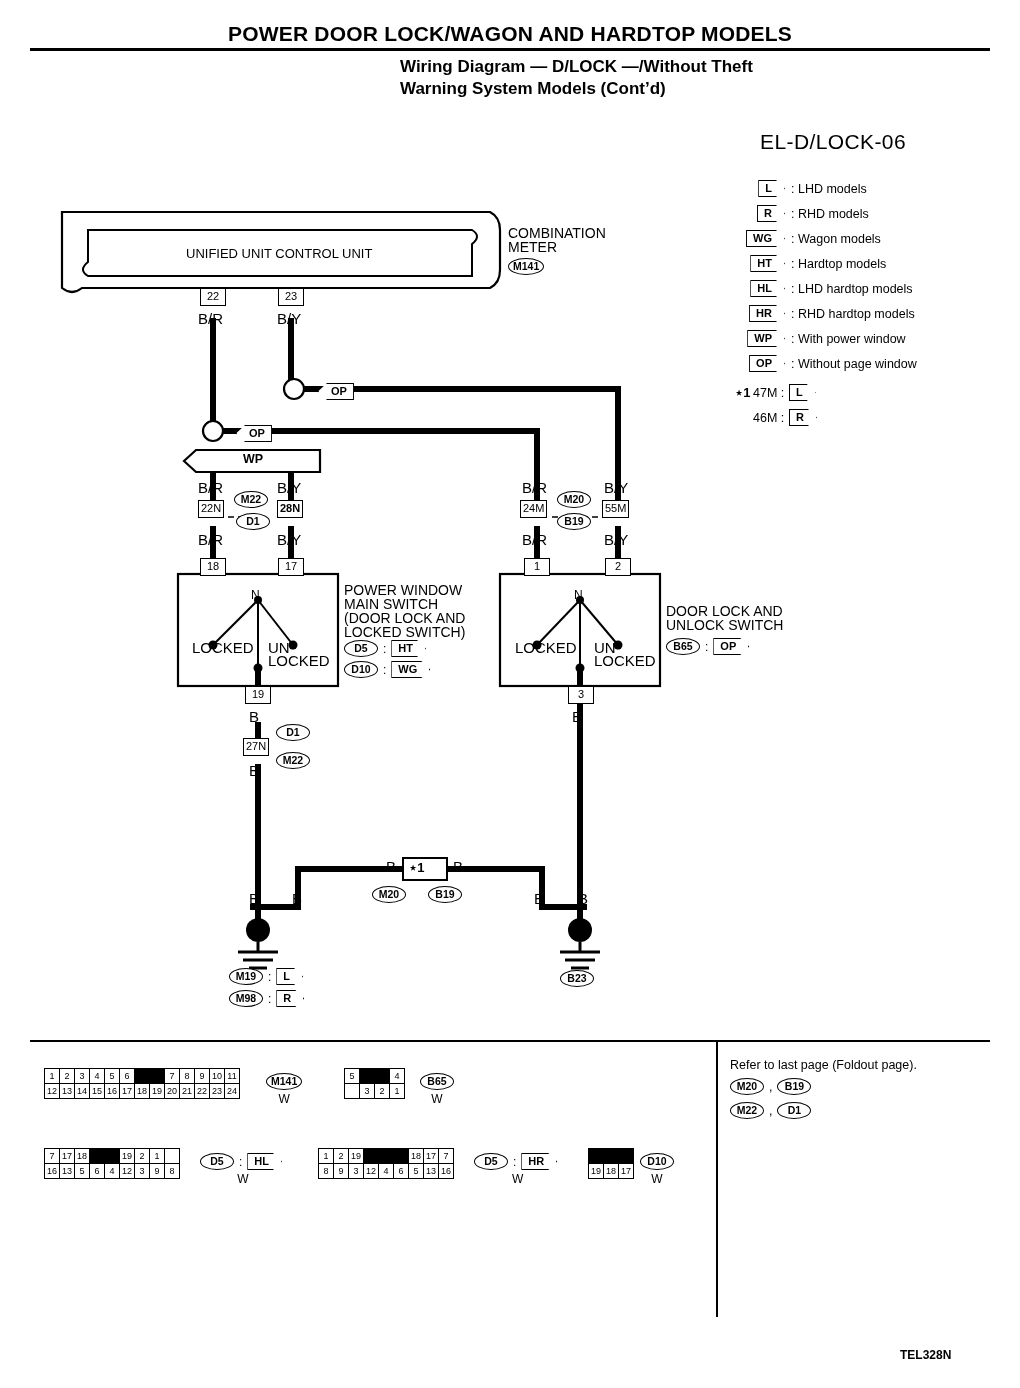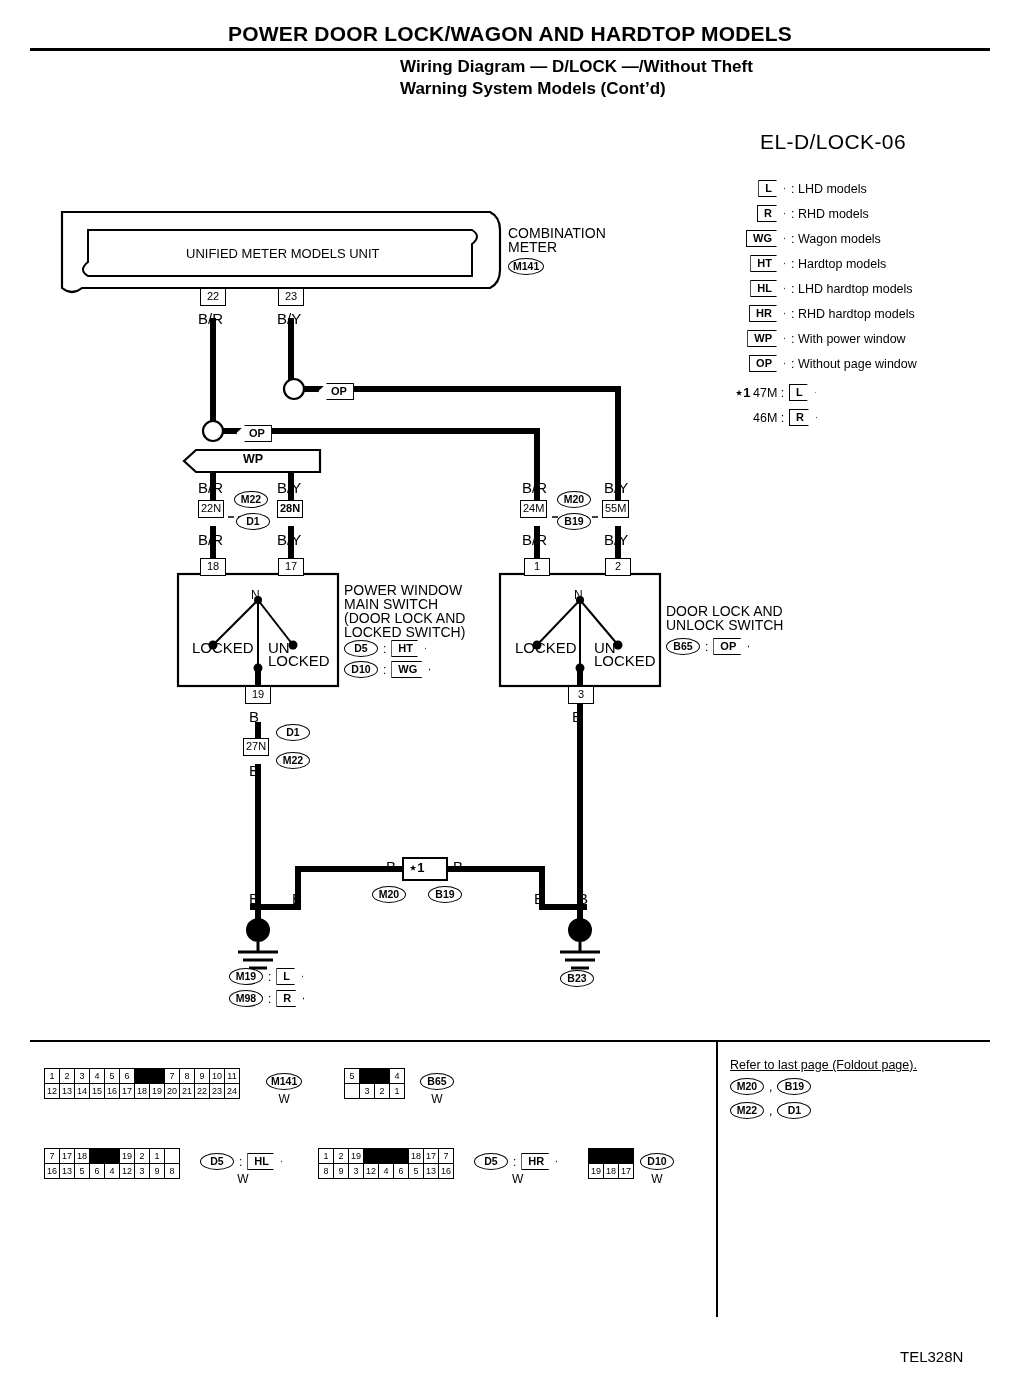--- a/index.html
+++ b/index.html
@@ -66,21 +66,21 @@
   #bottom-rule { position:absolute; top:1040px; left:30px; width:960px; height:2px; background:#000; }
   #vert-rule { position:absolute; top:1042px; left:716px; width:2px; height:275px; background:#000; }
   .conn-tbl { position:absolute; border-collapse:collapse; }
   .conn-tbl td {
     border:1.3px solid #000; font-size:9px; text-align:center;
     width:15px; height:15px; padding:0; line-height:13px; background:#fff;
   }
   .conn-tbl td.blk { background:#000; }
   .conn-name { position:absolute; font-size:12px; text-align:center; }
   .refer { position:absolute; font-size:12.5px; }
-  #footer-code { position:absolute; top:1348px; left:900px; font-size:15px; font-weight:normal;text-align:right; }
+  #footer-code { position:absolute; top:1348px; left:900px; font-size:12px; font-weight:bold;text-align:right; }
 </style>
 </head>
 <body>
 
 <div id="page-title">POWER DOOR LOCK/WAGON AND HARDTOP MODELS</div>
 <div id="title-rule"></div>
 <div id="subtitle">
   <div>Wiring Diagram — D/LOCK —/Without Theft</div>
   <div>Warning System Models (Cont’d)</div>
 </div>
@@ -221,21 +221,21 @@
   <rect x="403" y="858" width="44" height="22" fill="#fff" stroke="#000" stroke-width="2"></rect>
 
   <circle cx="258" cy="930" r="12" fill="#000"></circle>
   <circle cx="580" cy="930" r="12" fill="#000"></circle>
   <path d="M238 952 L278 952 M243 960 L273 960 M249 968 L267 968" stroke="#000" stroke-width="3"></path>
   <line x1="258" y1="942" x2="258" y2="952" stroke="#000" stroke-width="3"></line>
   <path d="M560 952 L600 952 M565 960 L595 960 M571 968 L589 968" stroke="#000" stroke-width="3"></path>
   <line x1="580" y1="942" x2="580" y2="952" stroke="#000" stroke-width="3"></line>
 </svg>
 
-<div class="boxlabel" style="top:246px;left:186px;font-size:13px;">UNIFIED METER MODELS UNIT</div>
+<div class="boxlabel" style="top:246px;left:186px;font-size:13px;">UNIFIED UNIT CONTROL UNIT</div>
 <div class="boxlabel" style="top:226px;left:508px;">COMBINATION</div>
 <div class="boxlabel" style="top:240px;left:508px;">METER</div>
 <div class="abs" style="top:256px;left:508px;"><span class="oval">M141</span></div>
 
 <div class="pin" style="top:288px;left:200px;">22</div>
 <div class="pin" style="top:288px;left:278px;">23</div>
 <div class="lbl" style="top:310px;left:198px;">B/R</div>
 <div class="lbl" style="top:310px;left:277px;">B/Y</div>
 
 <div class="abs" style="top:381px;left:318px;"><span class="flag">OP</span></div>
@@ -472,21 +472,21 @@
         <td>18</td>
         <td>17</td>
   </tr>
 </tbody>
   </table>
 <div class="conn-name" style="top:1153px;left:640px;">
   <span class="oval">D10</span>
   <div style="margin-top:2px;">W</div>
 </div>
 
-<div class="refer" style="top:1058px;left:730px;text-decoration:underline;">Refer to last page (Foldout page).</div>
+<div class="refer" style="top:1058px;left:730px;">Refer to last page (Foldout page).</div>
 <div class="abs" style="top:1078px;left:730px;display:flex;align-items:center;gap:5px;">
   <span class="oval">M20</span>
   <span style="font-size:12.5px">,</span>
   <span class="oval">B19</span>
 </div>
 <div class="abs" style="top:1102px;left:730px;display:flex;align-items:center;gap:5px;">
   <span class="oval">M22</span>
   <span style="font-size:12.5px">,</span>
   <span class="oval">D1</span>
 </div>

